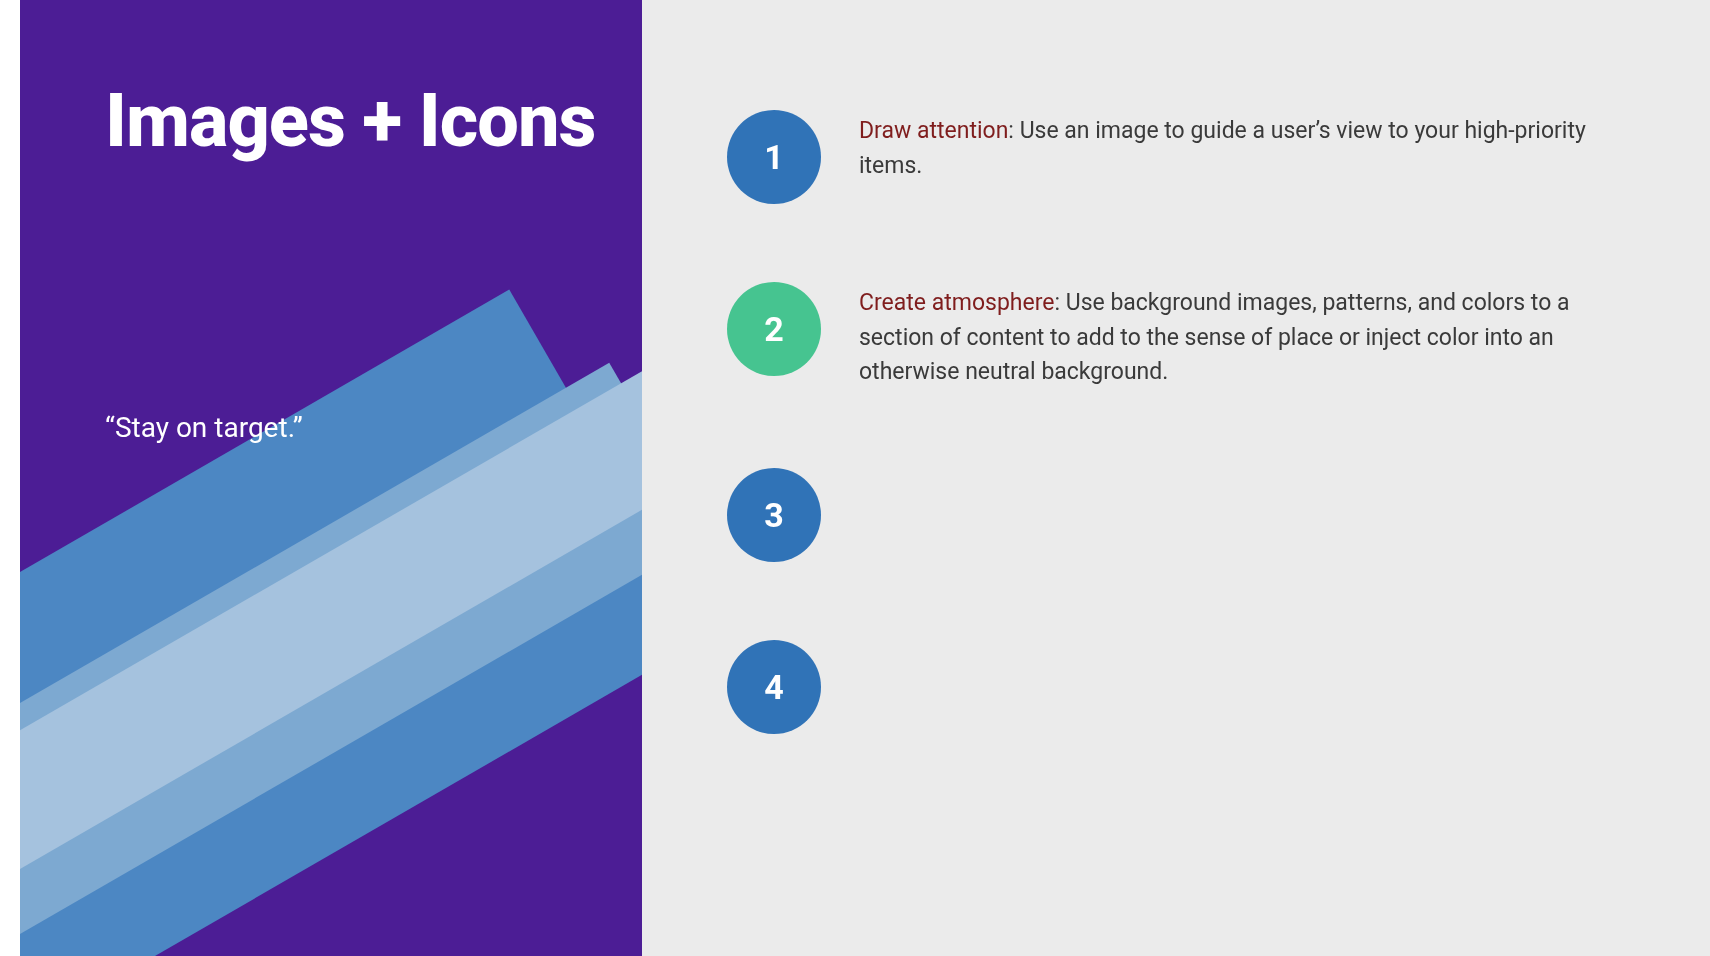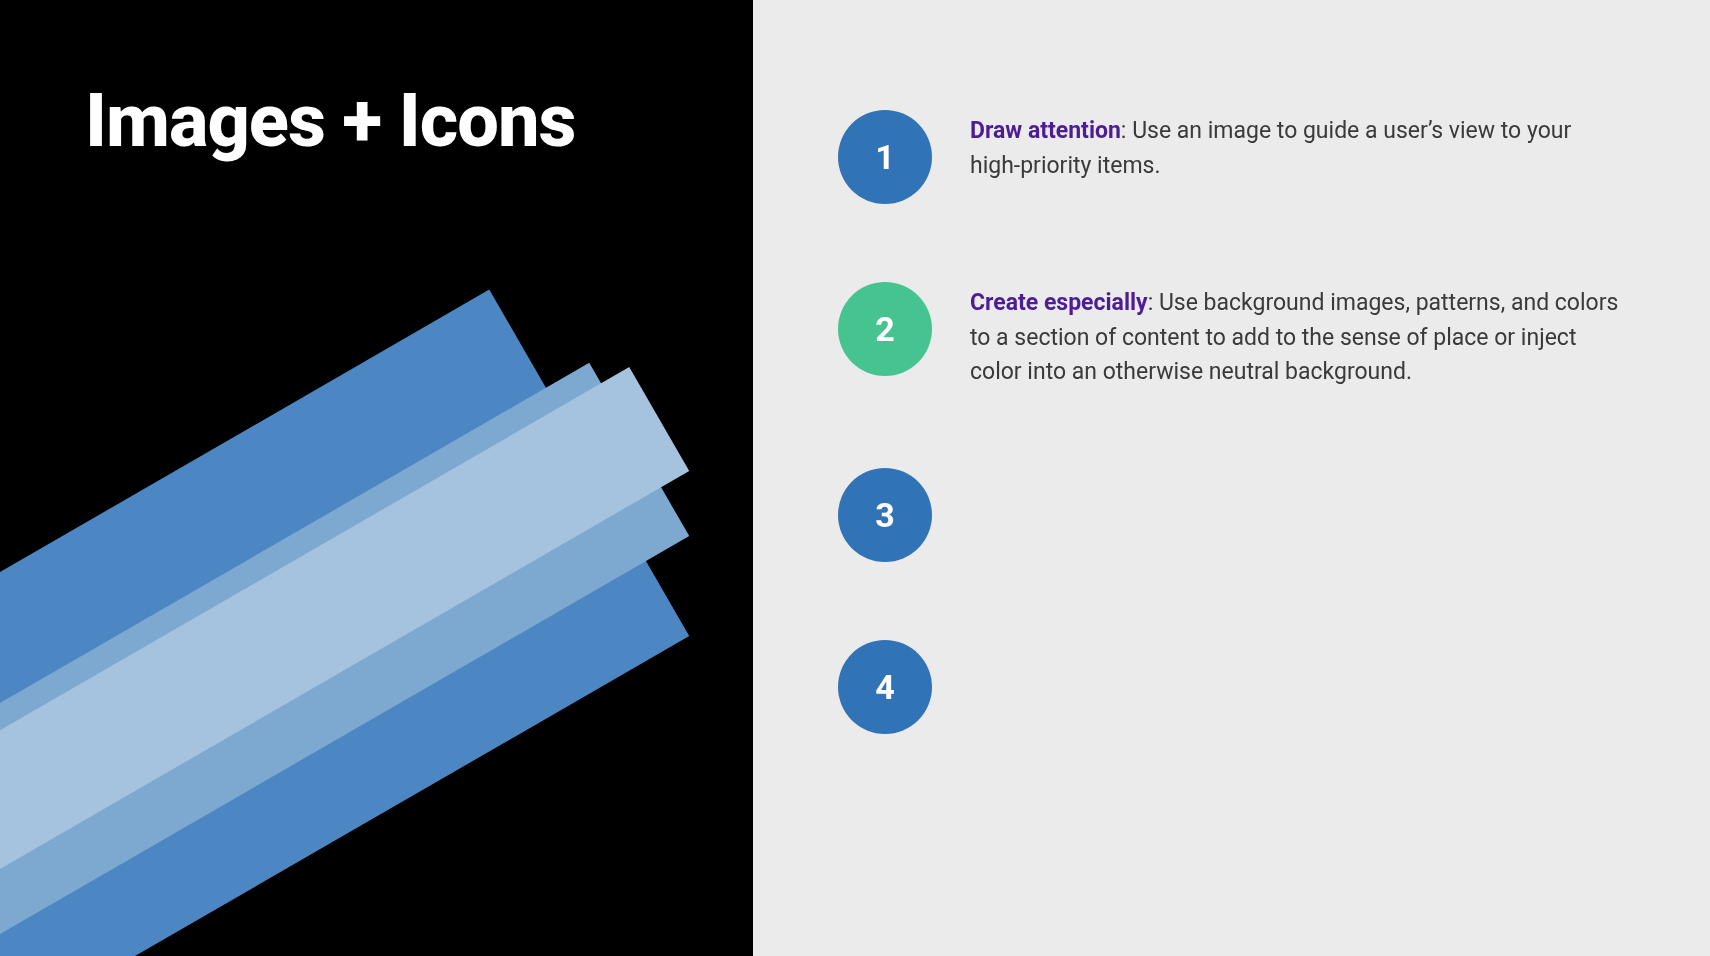--- a/index.html
+++ b/index.html
@@ -15,26 +15,27 @@
       overflow: hidden;
     }
 
     .slide {
       display: flex;
       width: 100%;
       height: 100%;
     }
 
     .left-panel {
-      width: 753px;
+      width: 622px;
       height: 100%;
-      background-color: #000000;
+      background-color: #4c1d95;
       position: relative;
       overflow: hidden;
       padding: 80px 0 0 85px;
+      margin-left: 20px;
     }
 
     .stripe {
       position: absolute;
       bottom: -200px;
       left: -200px;
       transform: rotate(-30deg);
       transform-origin: bottom left;
     }
 
@@ -120,48 +121,49 @@
     }
 
     .item-text {
       font-size: 23px;
       line-height: 1.5;
       color: #3a3a3a;
       padding-top: 4px;
     }
 
     .item-text .bold {
-      font-weight: 700;
-      color: #4c1d95;
+      font-weight: 400;
+      color: #7f1d1d;
     }
   </style>
 </head>
 <body>
 
 <div class="slide">
   <div class="left-panel">
     <div class="stripe stripe-1"></div>
     <div class="stripe stripe-2"></div>
     <div class="stripe stripe-3"></div>
     <h1 class="slide-title">Images + Icons</h1>
+    <p class="slide-quote">“Stay on target.”</p>
   </div>
 
   <div class="right-panel">
 
     <div class="item">
       <div class="number-circle circle-blue">1</div>
       <p class="item-text">
         <span class="bold">Draw attention</span><span>: </span><span>Use an image to guide a user’s view to your high-priority items.</span>
       </p>
     </div>
 
     <div class="item">
       <div class="number-circle circle-green">2</div>
       <p class="item-text">
-        <span class="bold">Create especially</span><span>: </span><span>Use background images, patterns, and colors to a section of content to add to the sense of place or inject color into an otherwise neutral background.</span>
+        <span class="bold">Create atmosphere</span><span>: </span><span>Use background images, patterns, and colors to a section of content to add to the sense of place or inject color into an otherwise neutral background.</span>
       </p>
     </div>
 
     <div class="item">
       <div class="number-circle circle-blue">3</div>
     </div>
 
     <div class="item">
       <div class="number-circle circle-blue">4</div>
     </div>

